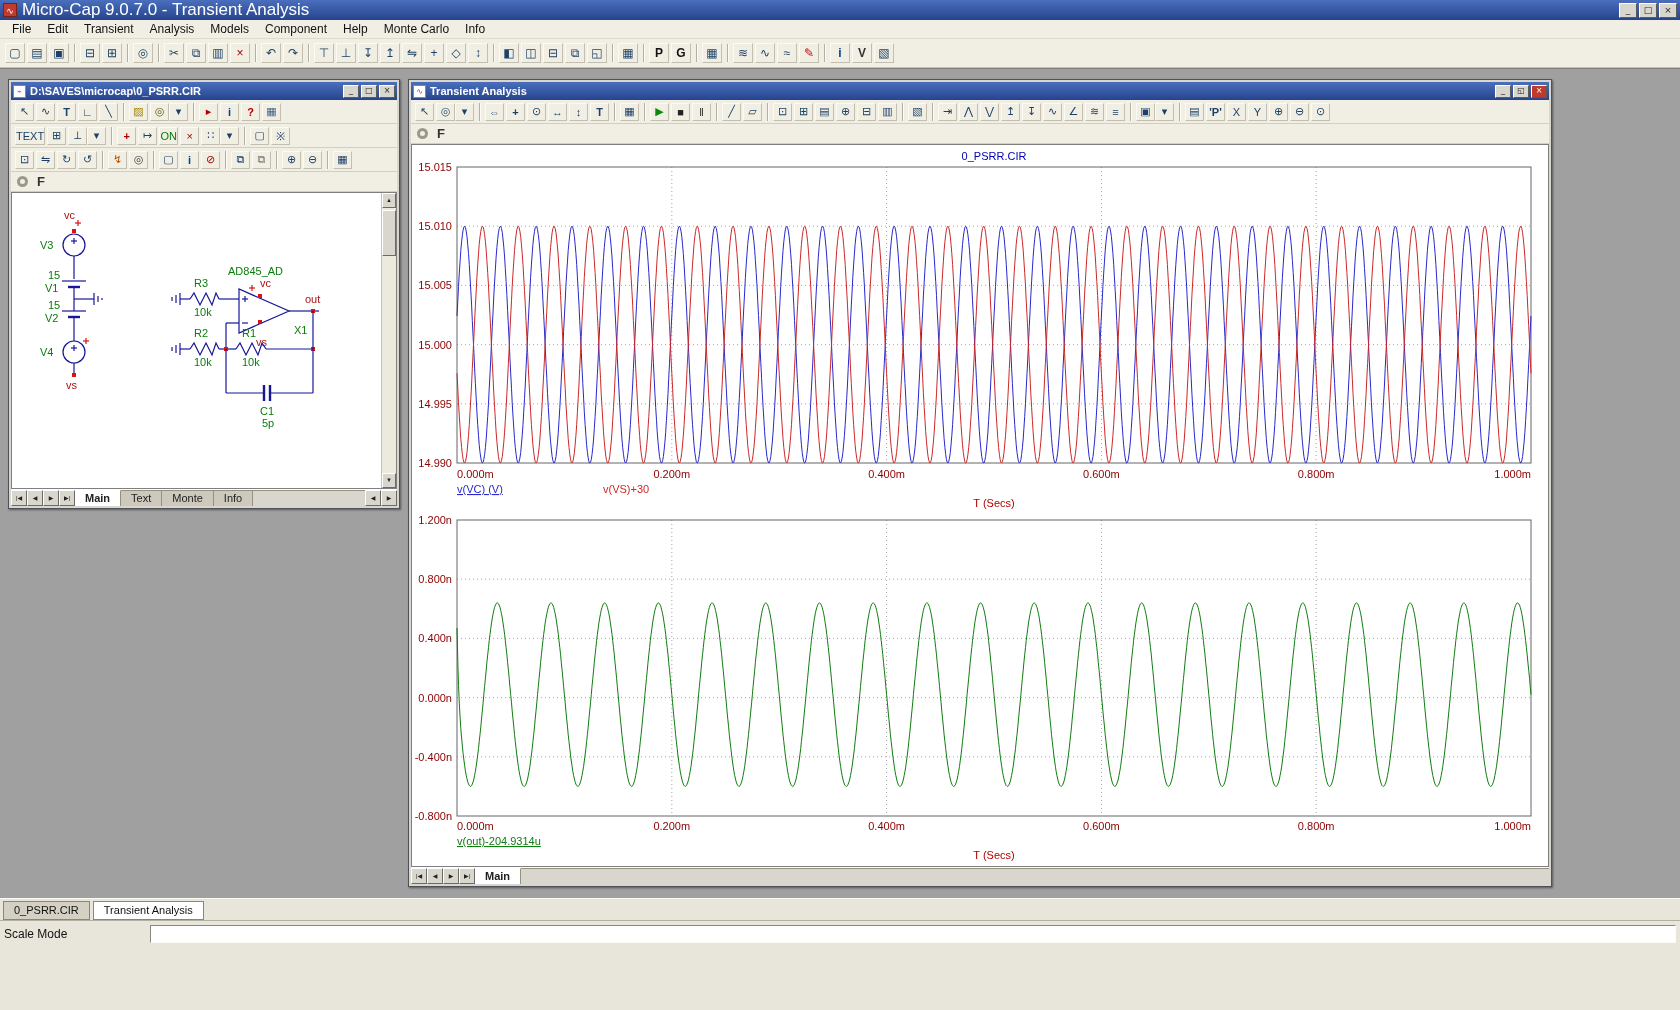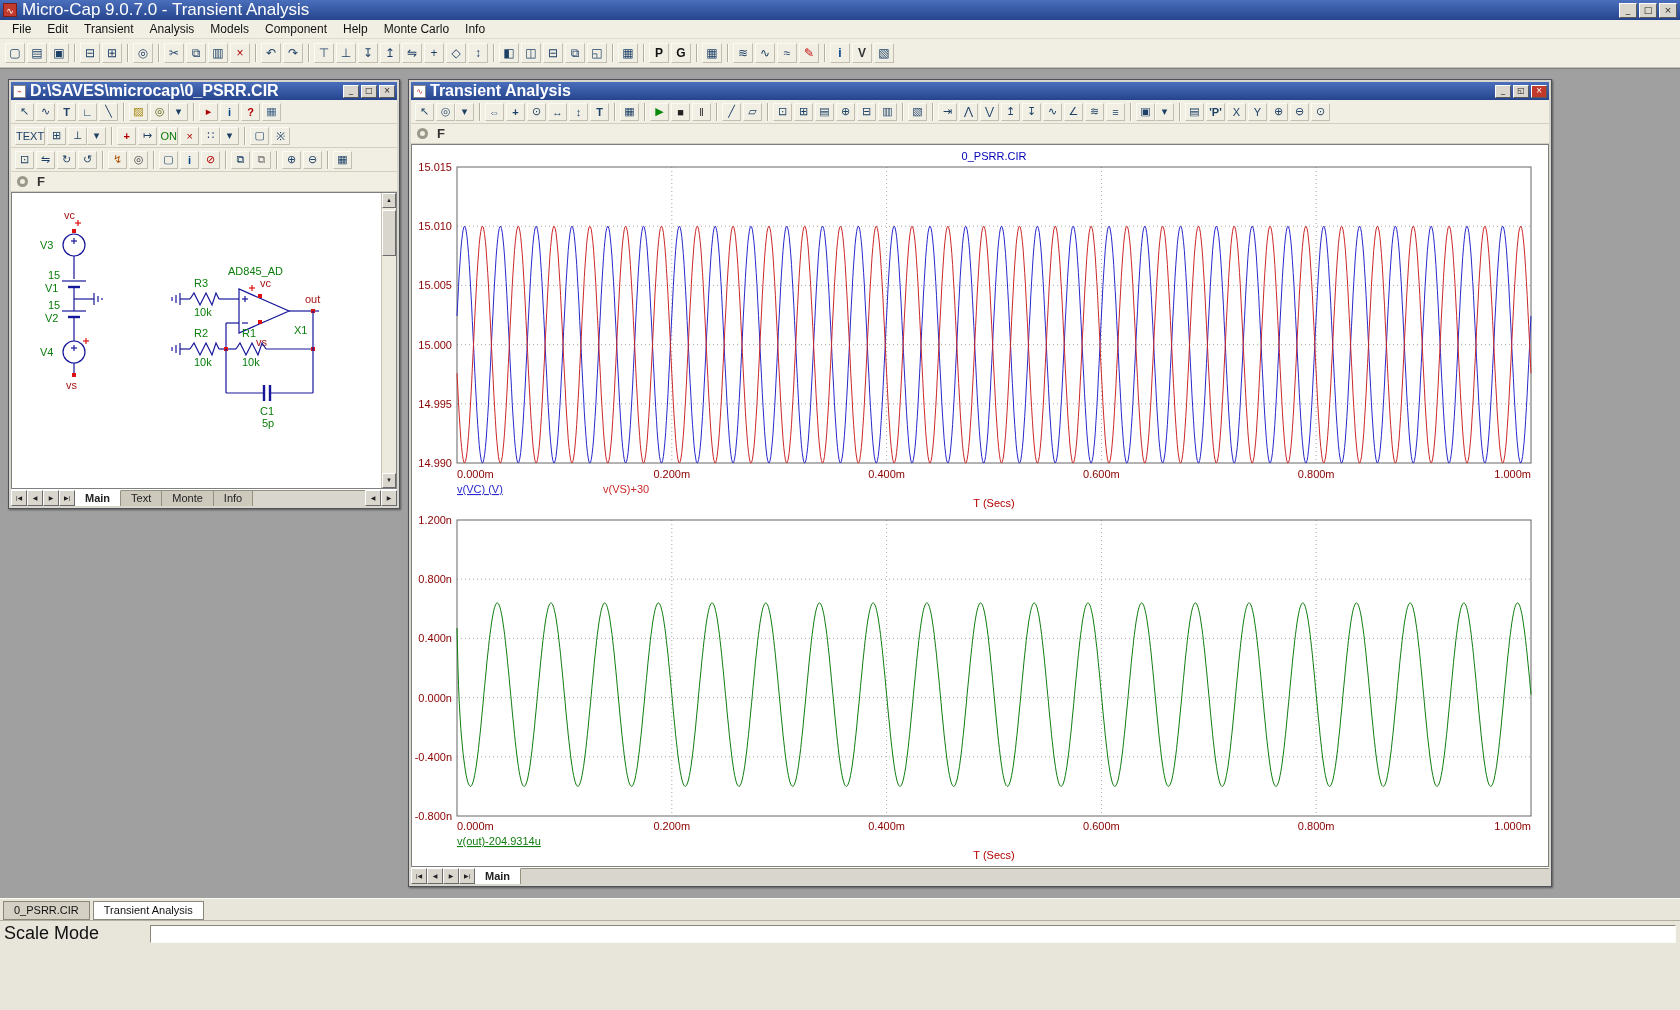--- a/index.html
+++ b/index.html
@@ -22,21 +22,21 @@
   .tbtn.wide{min-width:28px}
   .tbtn.small{font-size:8px}
   .tbtn.narrow{min-width:11px;font-size:8px;margin-left:-1px}
   .tsep{width:1px;height:18px;background:#b3b0a2;box-shadow:1px 0 0 #fcfbf4;margin:0 4px}
   
   .mdi{position:relative;height:830px;background:#a0a0a0;border-top:1px solid #7f7f7f;overflow:hidden}
   .child{position:absolute;background:#d9d6cd;border:1px solid #4e5258;box-shadow:1px 1px 2px rgba(0,0,0,.45);
          padding:2px;display:flex;flex-direction:column}
   .child-titlebar{height:18px;background:linear-gradient(#4a6fbc,#26448d);display:flex;align-items:center;color:#fff;padding:0 2px;flex:0 0 auto}
   .child-icon{width:13px;height:13px;background:#fff;border:1px solid #888;color:#c23b2e;font-size:8px;line-height:11px;text-align:center;margin-right:4px}
-  .child-title{flex:1;font-size:16px;font-weight:bold;white-space:nowrap;overflow:hidden}
+  .child-title{flex:1;font-size:11px;font-weight:bold;white-space:nowrap;overflow:hidden}
   .child .winbtn{width:16px;height:13px;font-size:8px;line-height:10px}
   .child-toolbar{min-height:24px;background:#f1efe4;display:flex;align-items:center;padding:1px 3px;border-bottom:1px solid #d2cfc1;flex:0 0 auto}
   .child-toolbar .tbtn{min-width:19px;height:18px;font-size:11px}
   .minirow{height:20px;background:#f1efe4;display:flex;align-items:center;gap:9px;padding:0 6px;border-bottom:1px solid #d2cfc1;flex:0 0 auto}
   .donut{width:11px;height:11px;border:3px solid #9b9889;border-radius:50%}
   .fmt{font-weight:bold;font-size:13px;color:#333}
   
   .schematic{left:8px;top:10px;width:392px;height:430px}
   .schem-canvas{position:relative;flex:1;background:#fff;border:1px solid #7f7f7f;overflow:hidden}
   .vscroll{position:absolute;right:0;top:0;bottom:0;width:15px;background:#ece9dd;border-left:1px solid #c6c3b5;display:flex;flex-direction:column}
@@ -56,21 +56,21 @@
   .rlabel{fill:#a51414;font-size:11px;font-family:"Liberation Sans",sans-serif}
   .wire{stroke:#16169a;stroke-width:1.2;fill:none}
   .thick{stroke-width:2.4}
   .rplus{stroke:#dd1111;stroke-width:1.2}
   .dot{fill:#dd1111}
   
   .doctabs{height:22px;background:#e8e5da;display:flex;gap:3px;padding:2px 3px 0 3px;border-top:1px solid #fcfbf4}
   .doctab{padding:2px 10px;font-size:11px;background:#d4d1c4;border:1px solid #8a8778}
   .doctab.active{background:#fff}
   .statusbar{height:26px;background:#e8e5da;display:flex;align-items:center;gap:8px;padding:0 4px;border-top:1px solid #b3b0a2}
-  .status-mode{width:138px;font-size:18px}
+  .status-mode{width:138px;font-size:12px}
   .status-field{flex:1;height:18px;background:#fff;border:1px solid;border-color:#8a8778 #fcfbf4 #fcfbf4 #8a8778}
   .filler{height:64px;background:#e8e5da}
 </style>
 </head>
 <body>
 
 <div class="app">
 
   <div class="titlebar">
     <span class="app-icon">∿</span>

